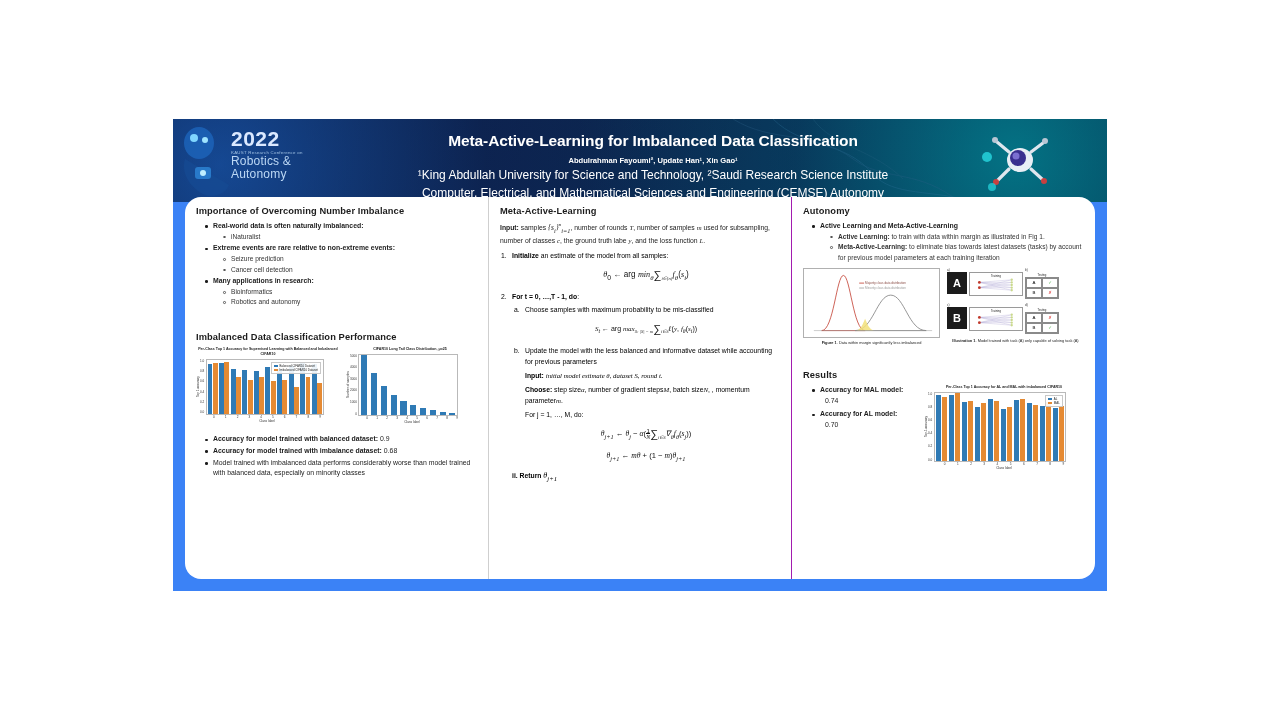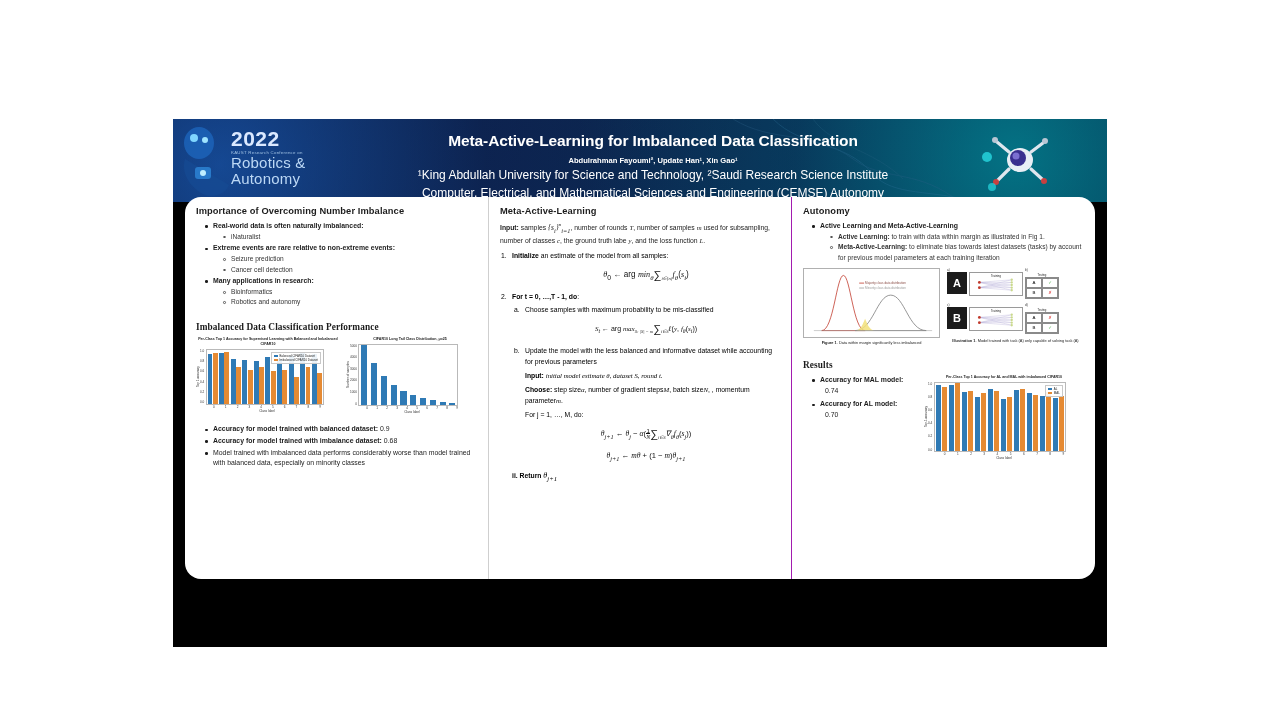--- a/index.html
+++ b/index.html
@@ -3,22 +3,22 @@
 <meta charset="utf-8">
 <style>
   html,body{margin:0;padding:0;}
   body{
     width:1280px;height:720px;background:#ffffff;
     font-family:"Liberation Sans", sans-serif;
     overflow:hidden;
   }
   
   #poster{
-    position:absolute;left:173px;top:119px;width:934px;height:528px;
-    background:#000000;
+    position:absolute;left:173px;top:119px;width:934px;height:472px;
+    background:#3b82f6;
     overflow:hidden;
   }
   
   #header{
     position:absolute;left:0;top:0;width:934px;height:83px;
     background:
       radial-gradient(circle at 90% 45%, rgba(0,170,175,.55) 0%, rgba(0,120,140,.18) 26%, rgba(0,0,0,0) 52%),
       radial-gradient(circle at 5% 55%, rgba(30,110,220,.55) 0%, rgba(12,40,110,.25) 30%, rgba(0,0,0,0) 58%),
       linear-gradient(105deg,#0a1836 0%,#0d2247 35%,#0a2b52 62%,#07304f 100%);
   }
@@ -30,21 +30,21 @@
     position:absolute;right:42px;top:8px;width:90px;height:70px;
   }
   .hdr-lines{position:absolute;inset:0;opacity:.35;}
   
   #logo{position:absolute;left:58px;top:9px;width:130px;color:#cfe6ff;}
   .logo-year{
     font-size:21px;font-weight:bold;color:#dbe9ff;letter-spacing:.5px;line-height:1;
   }
   .logo-sub{font-size:4.4px;color:#9fc0e2;letter-spacing:.25px;margin-top:1px;}
   .logo-main{
-    font-size:15px;color:#bcd8f5;line-height:1.08;font-weight:300;letter-spacing:.2px;
+    font-size:12px;color:#bcd8f5;line-height:1.08;font-weight:300;letter-spacing:.2px;
   }
   
   #titleblock{
     position:absolute;left:200px;top:13px;width:560px;text-align:center;color:#ffffff;
   }
   .ttl{font-size:15.5px;font-weight:bold;letter-spacing:-.1px;}
   .authors{font-size:7.6px;font-weight:bold;margin-top:6px;}
   .affil{font-size:12px;margin-top:2.5px;line-height:1.32;}
   sup{font-size:65%;vertical-align:super;}
   
@@ -53,21 +53,21 @@
     background:#ffffff;border-radius:16px;
     display:flex;
   }
   .col{position:relative;padding:9px 11px 0 11px;box-sizing:border-box;}
   .col.c1{width:303px;}
   .col.c2{width:304px;border-left:1px solid #cfcfcf;border-right:1px solid #a21caf;}
   .col.c3{width:303px;}
   h2.sec{
     font-size:9.3px;font-weight:bold;color:#1c1c1c;margin:0 0 5px 0;letter-spacing:.1px;
   }
-  h2.sec2{margin-top:14px;font-family:Liberation Serif, serif;}
+  h2.sec2{margin-top:24px;}
   ul.l1{margin:0 0 0 9px;padding:0;list-style:none;}
   ul.l1>li{
     font-size:6.9px;font-weight:bold;color:#1c1c1c;line-height:1.55;
     position:relative;padding-left:8px;margin-bottom:1px;
   }
   ul.l1>li:before{
     content:"";position:absolute;left:0;top:4.4px;width:2.6px;height:2.6px;
     background:#1c1c1c;border-radius:50%;
   }
   ul.l2{margin:0 0 0 10px;padding:0;list-style:none;}

